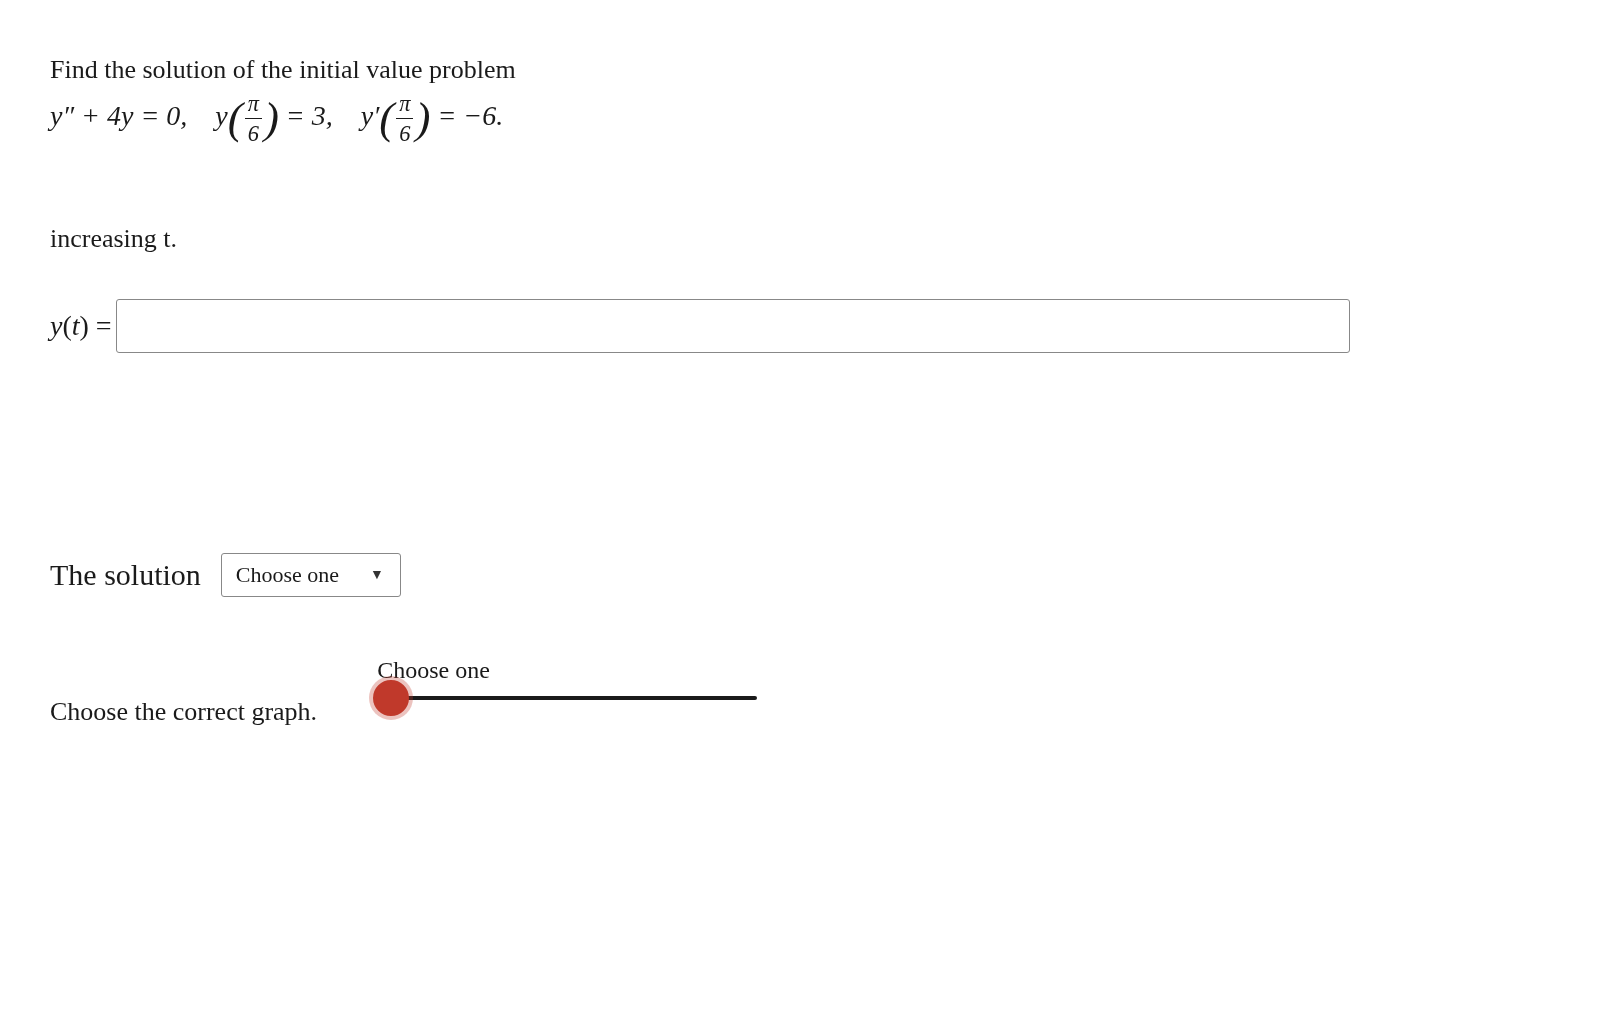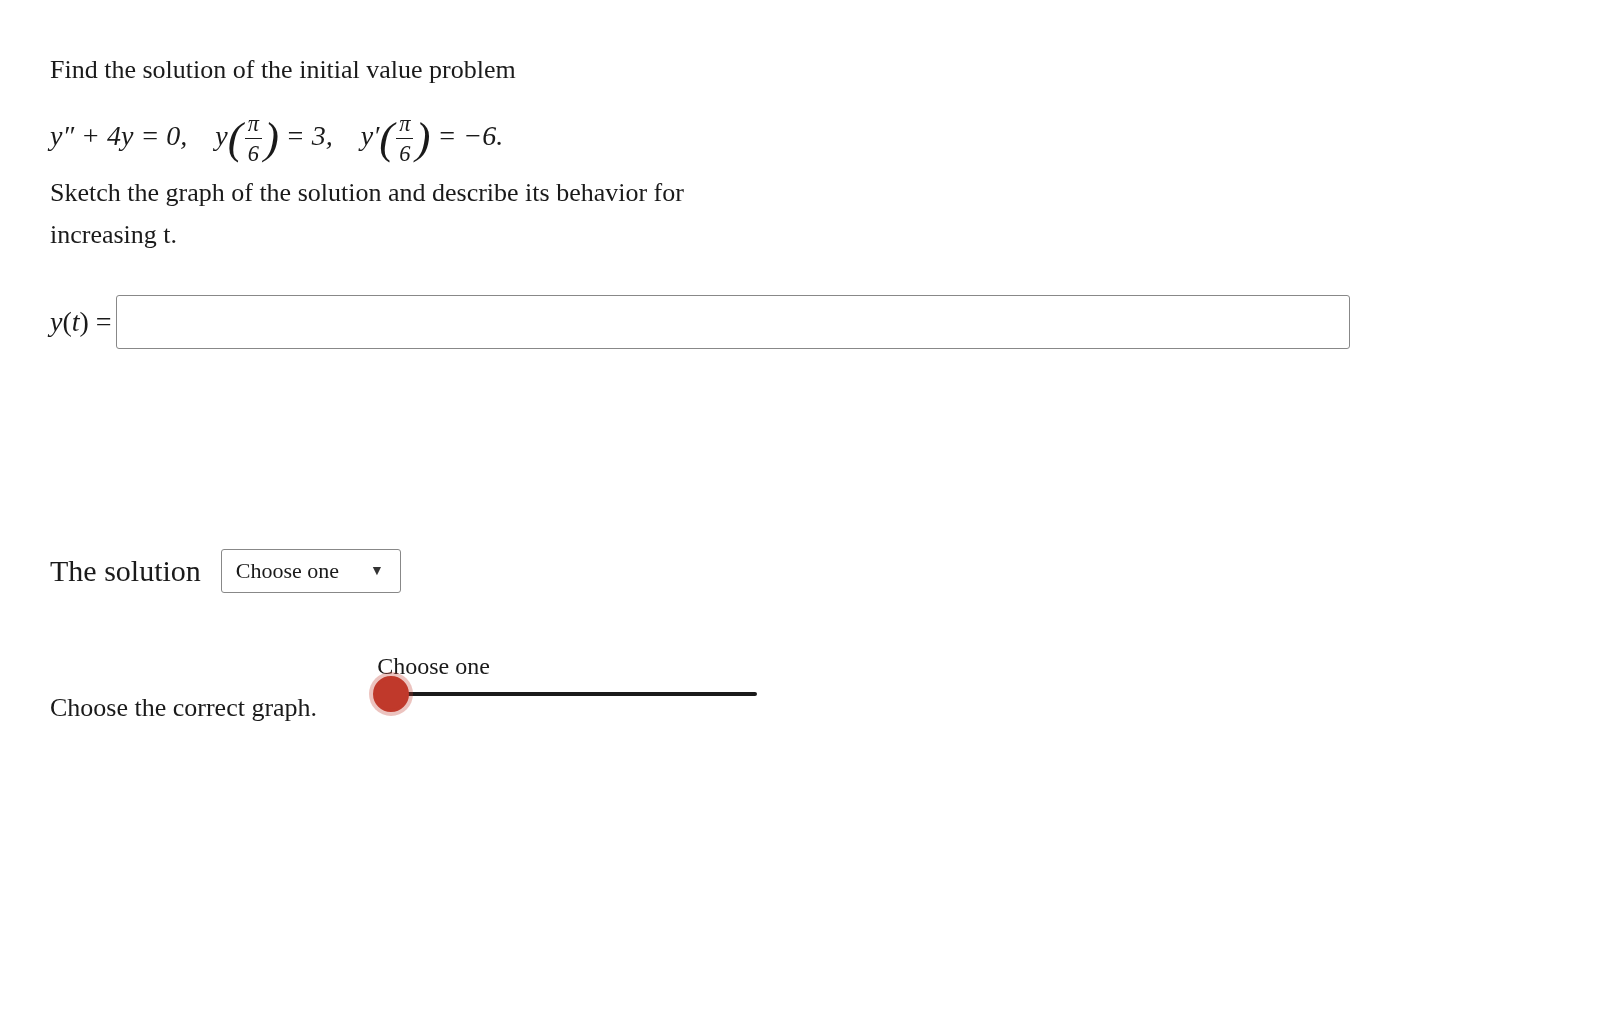--- a/index.html
+++ b/index.html
@@ -19,21 +19,20 @@
     }
 
     .problem-container {
       max-width: 1300px;
       padding-top: 20px;
     }
 
     .problem-statement {
       font-size: 26px;
       line-height: 1.5;
-      margin-bottom: 20px;
     }
 
     .sketch-prompt {
       font-size: 26px;
       line-height: 1.6;
       margin-bottom: 40px;
     }
 
     .yt-row {
       display: flex;
@@ -172,21 +171,21 @@
 
     .big-paren {
       font-size: 1.6em;
       line-height: 0.8;
       vertical-align: middle;
     }
 
     .math-eq {
       font-size: 28px;
       line-height: 1.8;
-      margin-bottom: 4px;
+      margin-bottom: 28px;
     }
   </style>
 </head>
 <body>
 
 <div class="problem-container">
 
   <div class="problem-statement">
     <span>Find the solution of the initial value problem</span>
   </div>
@@ -203,21 +202,21 @@
       <span class="math">
         <em>y</em>′<span class="big-paren">(</span><span class="frac">
             <span class="frac-num">π</span>
             <span class="frac-den">6</span>
           </span><span class="big-paren">)</span> = −6.
       </span>
     </span>
   </div>
 
   <div class="sketch-prompt">
-    <span>Sketch the graph of the solution and describe its behavior for</span><br>
+    <br>
     <span>increasing t.</span>
   </div>
 
   <div class="yt-row">
     <span class="yt-label">
       <em>y</em>(<em>t</em>) =
     </span>
     <input class="yt-input" type="text" placeholder="" style="">
   </div>
 

